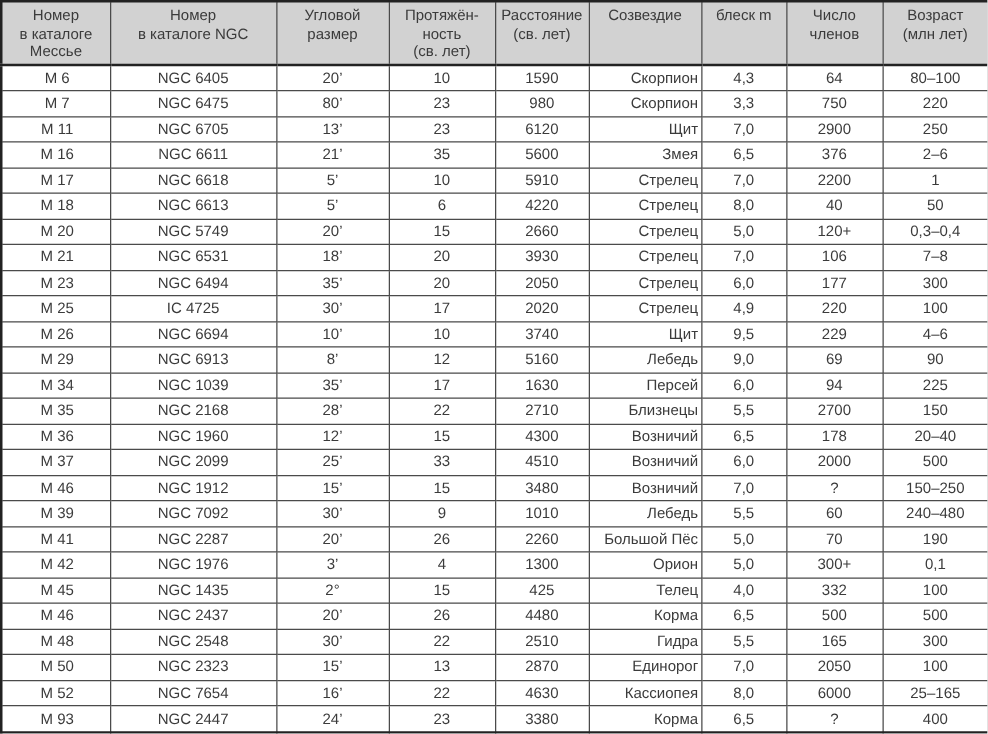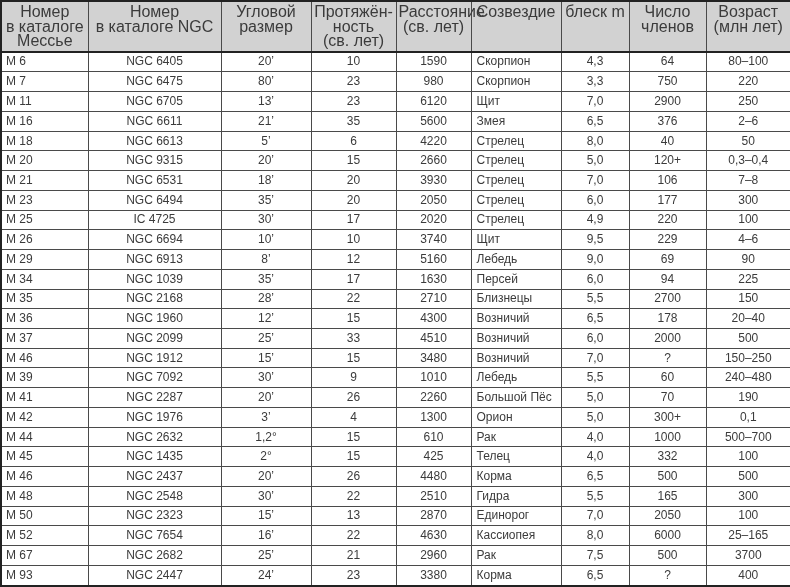--- a/index.html
+++ b/index.html
@@ -34,41 +34,41 @@
   col.c2 { width: 90px; }
   col.c3 { width: 85px; }
   col.c4 { width: 75px; }
   col.c5 { width: 90px; }
   col.c6 { width: 68px; }
   col.c7 { width: 77px; }
   col.c8 { width: 85px; }
   thead th {
     background: var(--header-bg);
     font-weight: normal;
-    font-size: 16px;
+    font-size: 12px;
     line-height: 14.5px;
     vertical-align: top;
     padding: 3px 2px 2px 2px;
     height: 42px;
     white-space: pre-line;
     border: 1px solid var(--border-inner);
     border-bottom: 2px solid var(--border-outer);
   }
   tbody td {
     font-size: 12px;
     line-height: 13px;
     text-align: center;
     vertical-align: middle;
     padding: 0 2px;
     border: 1px solid var(--border-inner);
     overflow: hidden;
     white-space: nowrap;
   }
-  tbody td.c0 { text-align: left; padding-left: 4px; }
-  tbody td.c5 { text-align: left; padding-left: 5px; }
+  tbody td.c0 { text-align: center; padding-left: 4px; }
+  tbody td.c5 { text-align: right; padding-left: 5px; }
 </style>
 </head>
 <body>
 
 <div id="stage">
   <table class="data-table">
     <colgroup>
       <col class="c0">
         <col class="c1">
         <col class="c2">
@@ -140,33 +140,44 @@
           <td class="c1">NGC 6611</td>
           <td class="c2">21’</td>
           <td class="c3">35</td>
           <td class="c4">5600</td>
           <td class="c5">Змея</td>
           <td class="c6">6,5</td>
           <td class="c7">376</td>
           <td class="c8">2–6</td>
         </tr>
         <tr>
+          <td class="c0">M 17</td>
+          <td class="c1">NGC 6618</td>
+          <td class="c2">5’</td>
+          <td class="c3">10</td>
+          <td class="c4">5910</td>
+          <td class="c5">Стрелец</td>
+          <td class="c6">7,0</td>
+          <td class="c7">2200</td>
+          <td class="c8">1</td>
+        </tr>
+        <tr>
           <td class="c0">M 18</td>
           <td class="c1">NGC 6613</td>
           <td class="c2">5’</td>
           <td class="c3">6</td>
           <td class="c4">4220</td>
           <td class="c5">Стрелец</td>
           <td class="c6">8,0</td>
           <td class="c7">40</td>
           <td class="c8">50</td>
         </tr>
         <tr>
           <td class="c0">M 20</td>
-          <td class="c1">NGC 9315</td>
+          <td class="c1">NGC 5749</td>
           <td class="c2">20’</td>
           <td class="c3">15</td>
           <td class="c4">2660</td>
           <td class="c5">Стрелец</td>
           <td class="c6">5,0</td>
           <td class="c7">120+</td>
           <td class="c8">0,3–0,4</td>
         </tr>
         <tr>
           <td class="c0">M 21</td>
@@ -305,31 +316,20 @@
           <td class="c1">NGC 1976</td>
           <td class="c2">3’</td>
           <td class="c3">4</td>
           <td class="c4">1300</td>
           <td class="c5">Орион</td>
           <td class="c6">5,0</td>
           <td class="c7">300+</td>
           <td class="c8">0,1</td>
         </tr>
         <tr>
-          <td class="c0">M 44</td>
-          <td class="c1">NGC 2632</td>
-          <td class="c2">1,2°</td>
-          <td class="c3">15</td>
-          <td class="c4">610</td>
-          <td class="c5">Рак</td>
-          <td class="c6">4,0</td>
-          <td class="c7">1000</td>
-          <td class="c8">500–700</td>
-        </tr>
-        <tr>
           <td class="c0">M 45</td>
           <td class="c1">NGC 1435</td>
           <td class="c2">2°</td>
           <td class="c3">15</td>
           <td class="c4">425</td>
           <td class="c5">Телец</td>
           <td class="c6">4,0</td>
           <td class="c7">332</td>
           <td class="c8">100</td>
         </tr>
@@ -371,31 +371,20 @@
           <td class="c1">NGC 7654</td>
           <td class="c2">16’</td>
           <td class="c3">22</td>
           <td class="c4">4630</td>
           <td class="c5">Кассиопея</td>
           <td class="c6">8,0</td>
           <td class="c7">6000</td>
           <td class="c8">25–165</td>
         </tr>
         <tr>
-          <td class="c0">M 67</td>
-          <td class="c1">NGC 2682</td>
-          <td class="c2">25’</td>
-          <td class="c3">21</td>
-          <td class="c4">2960</td>
-          <td class="c5">Рак</td>
-          <td class="c6">7,5</td>
-          <td class="c7">500</td>
-          <td class="c8">3700</td>
-        </tr>
-        <tr>
           <td class="c0">M 93</td>
           <td class="c1">NGC 2447</td>
           <td class="c2">24’</td>
           <td class="c3">23</td>
           <td class="c4">3380</td>
           <td class="c5">Корма</td>
           <td class="c6">6,5</td>
           <td class="c7">?</td>
           <td class="c8">400</td>
         </tr>

